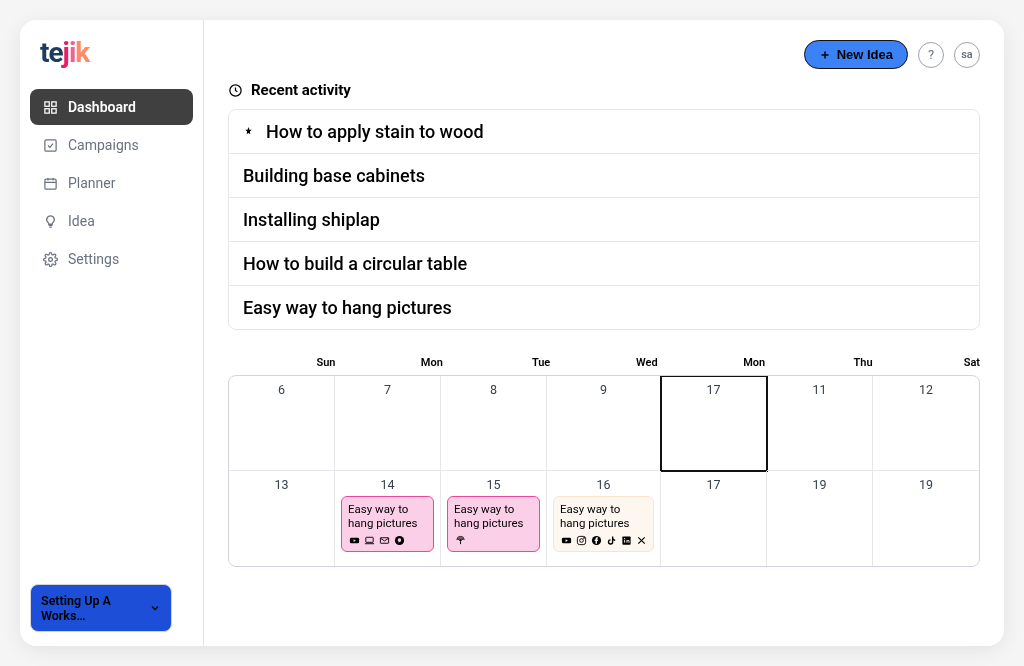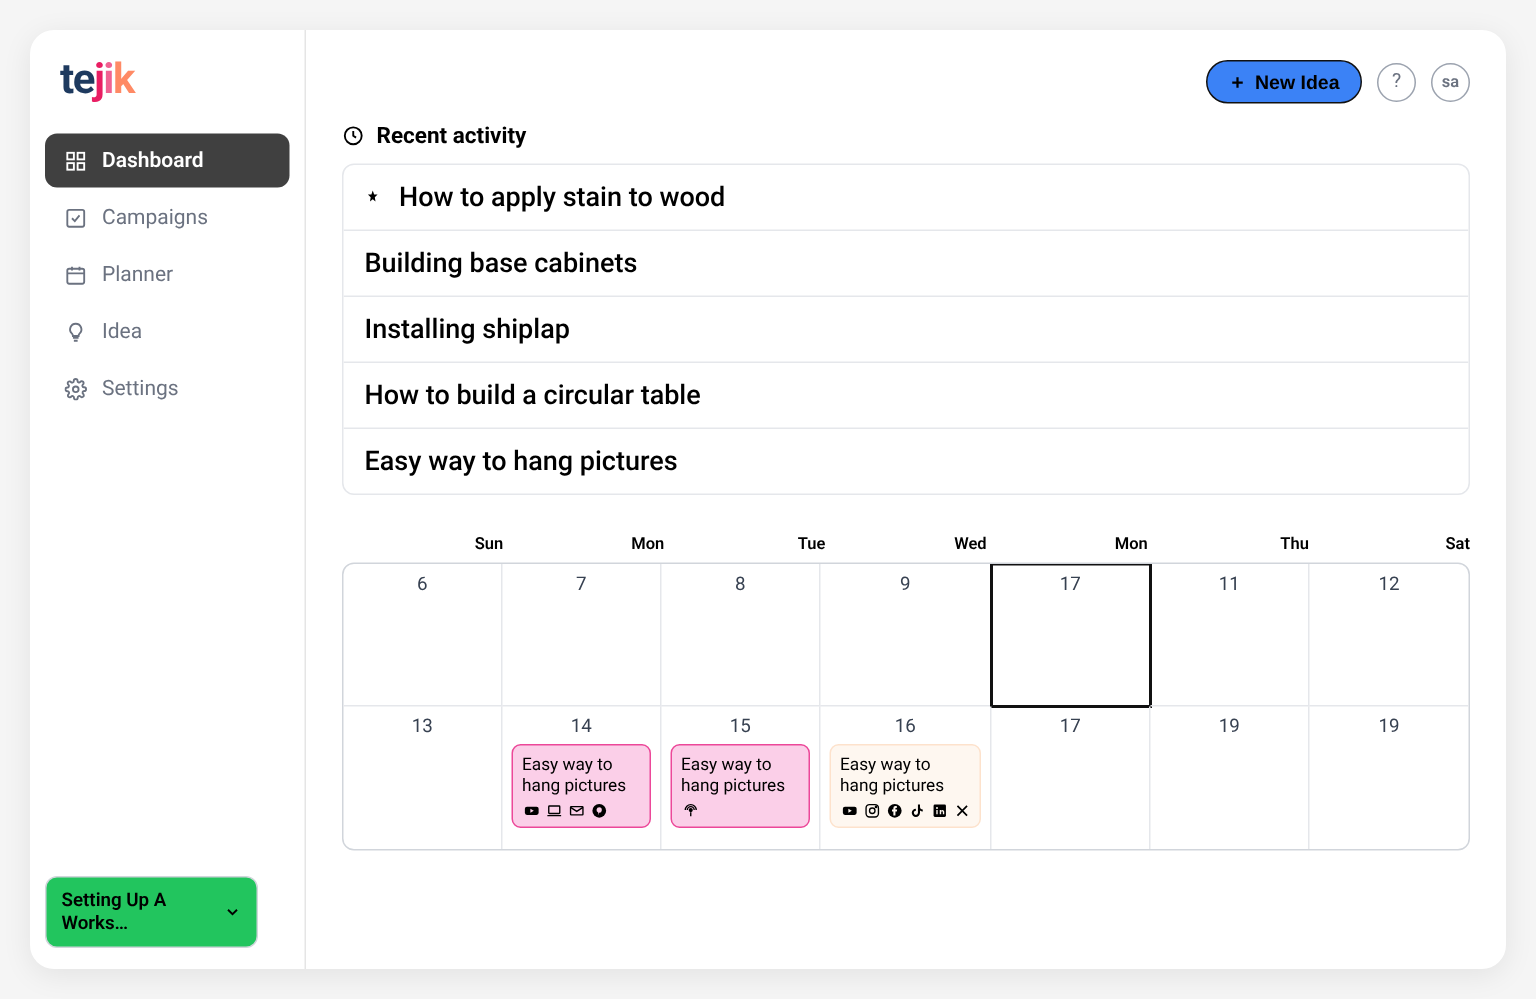--- a/index.html
+++ b/index.html
@@ -66,21 +66,21 @@
   width: 142px;
   border: 1px solid #d1d5db;
   border-radius: 8px;
   padding: 8px 10px;
   font-size: 12.5px;
   font-weight: 600;
   display: flex;
   justify-content: space-between;
   align-items: center;
   cursor: pointer;
-  background:#22c55e;
+  background:#1d4ed8;
 }
 .main {
   flex: 1;
   padding: 20px 24px;
   overflow: auto;
 }
 .topbar {
   display: flex;
   justify-content: flex-end;
   align-items: center;

